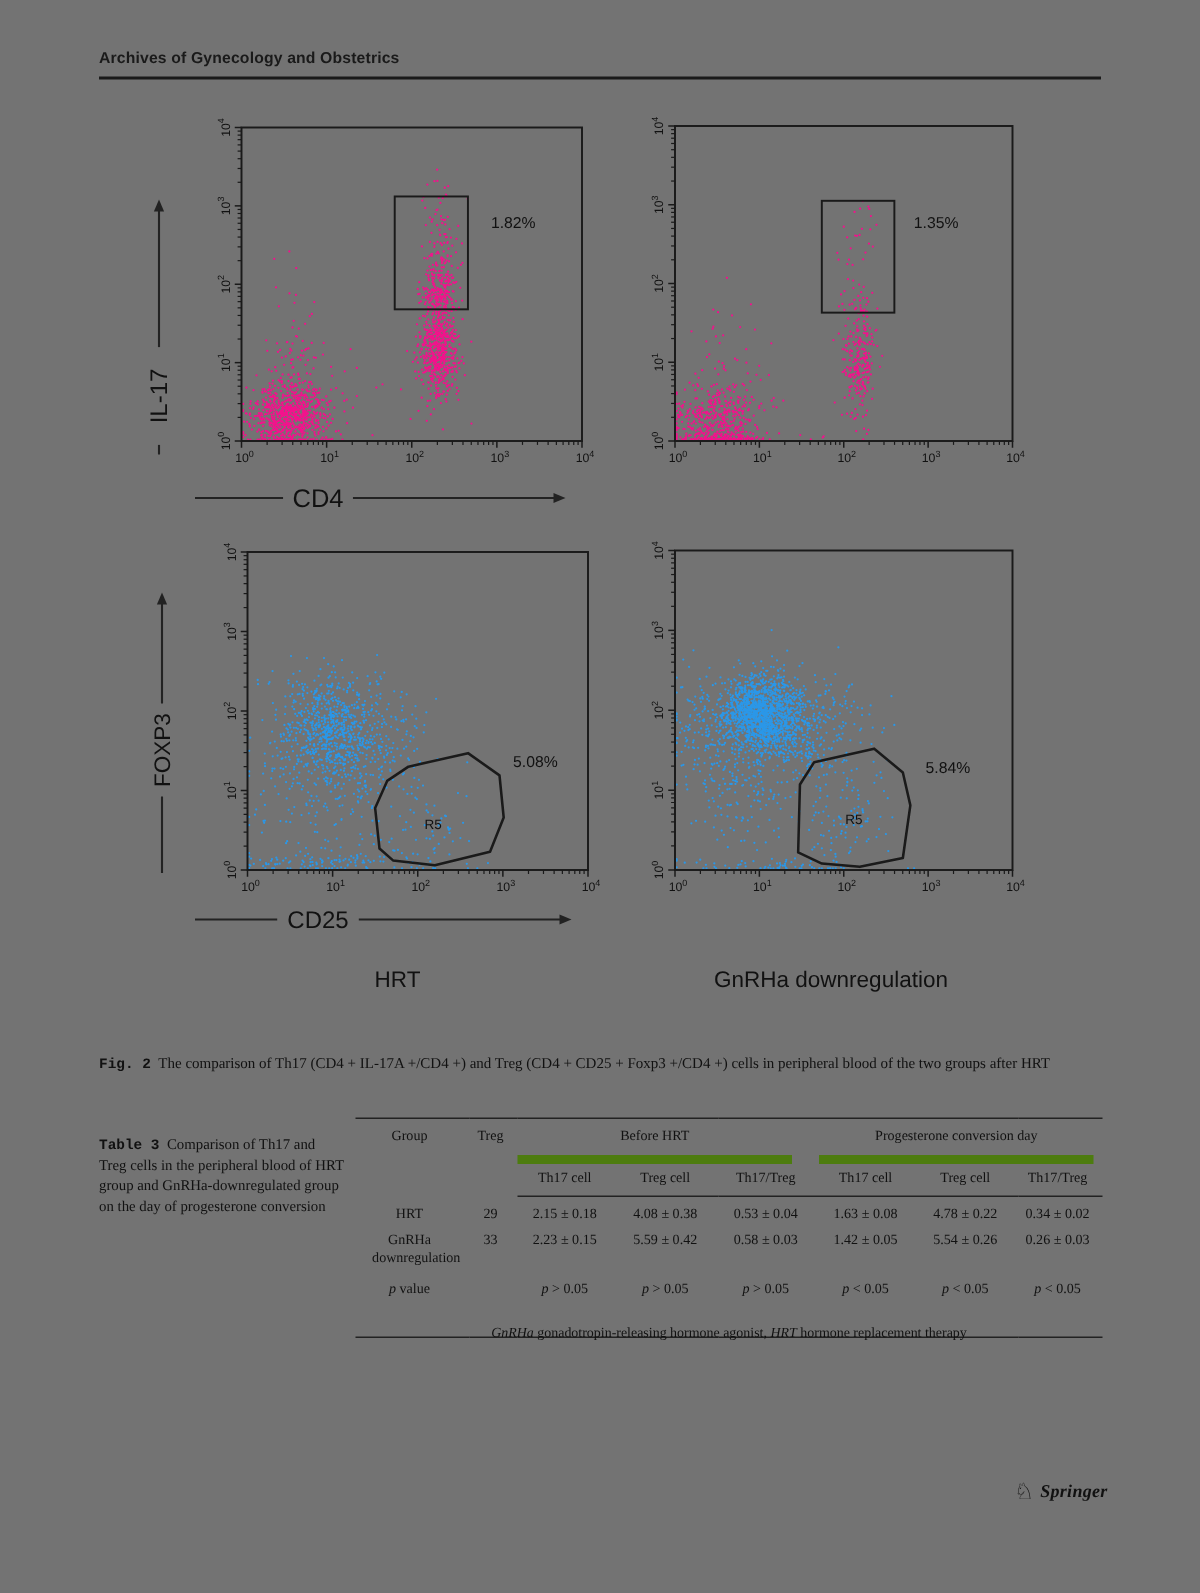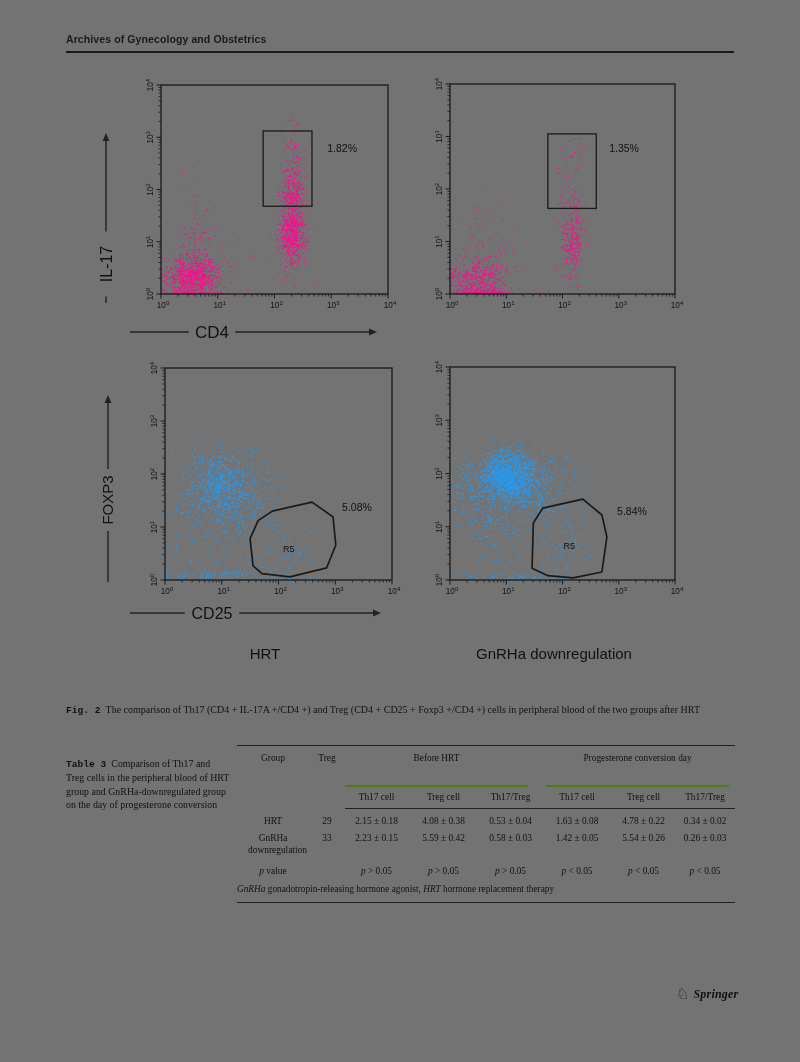--- a/index.html
+++ b/index.html
@@ -13,25 +13,25 @@
            font-family:"Liberation Sans",sans-serif;font-size:15px;color:#111;white-space:nowrap;}
   .figcap{position:absolute;left:66px;top:693px;width:668px;font-size:10px;line-height:1.36;color:#111;}
   .figcap b,.t3cap b{font-family:Liberation Mono, monospace;font-size:9.6px;margin-right:5px;}
   .t3cap{position:absolute;left:66px;top:747px;width:164px;font-size:9.9px;line-height:1.38;}
   table.t3{position:absolute;left:237px;top:745px;width:498px;border-collapse:collapse;
            table-layout:fixed;font-size:9.4px;line-height:1.3;color:#111;
            border-top:1.4px solid #222;border-bottom:1.4px solid #222;}
   table.t3 th,table.t3 td{font-weight:normal;text-align:center;vertical-align:top;padding:2px 4px 2px 0;}
   table.t3 thead tr.grp th{padding-top:6px;}
   table.t3 thead tr.sub th{border-bottom:1.1px solid #222;padding-bottom:5px;}
-  table.t3 .grpline{border-bottom:2px solid #4d7c0f;padding-bottom:21px;}
+  table.t3 .grpline{border-bottom:6px solid #4d7c0f;padding-bottom:6px;}
   table.t3 tbody tr.first td{padding-top:6px;}
   table.t3 tbody tr.pv td{padding-top:7px;padding-bottom:25px;}
   table.t3 .hang{padding-left:9px;text-indent:-9px;}
-  .tfoot{position:absolute;left:237px;top:884px;width:498px;font-size:9.3px;color:#111;}
+  .tfoot{position:absolute;left:237px;top:884px;width:498px;font-size:9.3px;color:#111;text-align:center;}
   .pub{position:absolute;left:676px;top:987px;display:flex;align-items:center;gap:4px;}
   .pub .knight{font-family:"DejaVu Sans",sans-serif;font-size:15px;line-height:1;color:#111;}
   .pub .pname{font-size:12px;font-weight:600;letter-spacing:.2px;color:#111;font-style:italic;}
 </style>
 </head>
 <body>
 
 <div class="page">
 
   <div class="jheader">Archives of Gynecology and Obstetrics</div>

